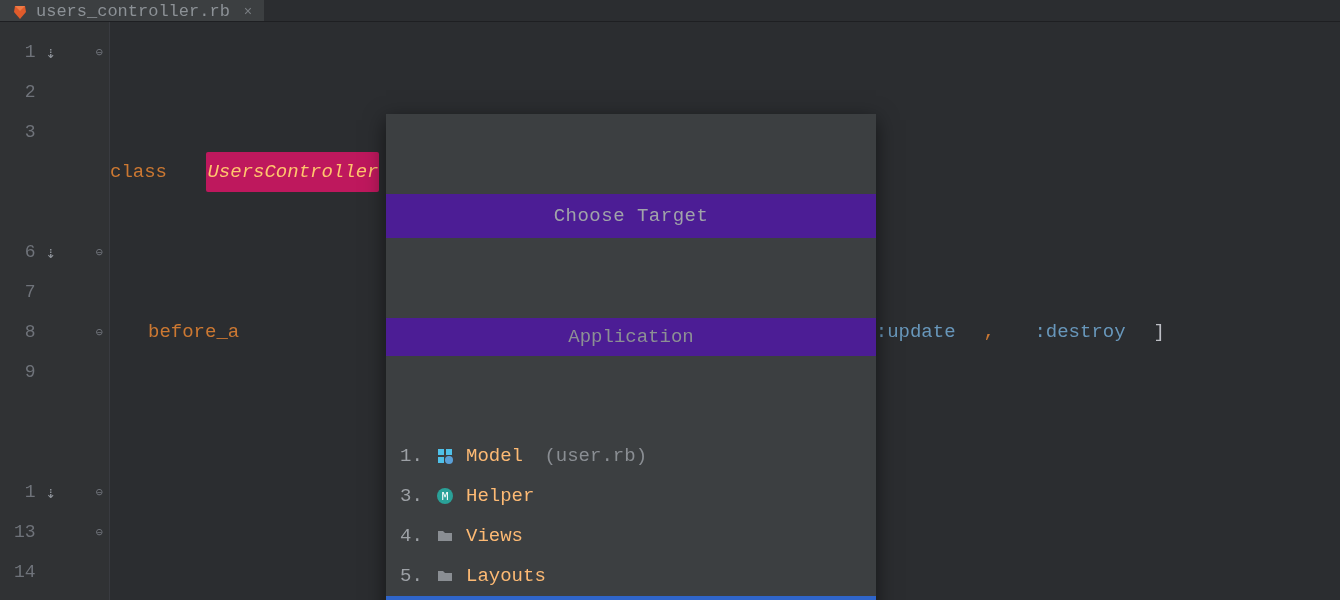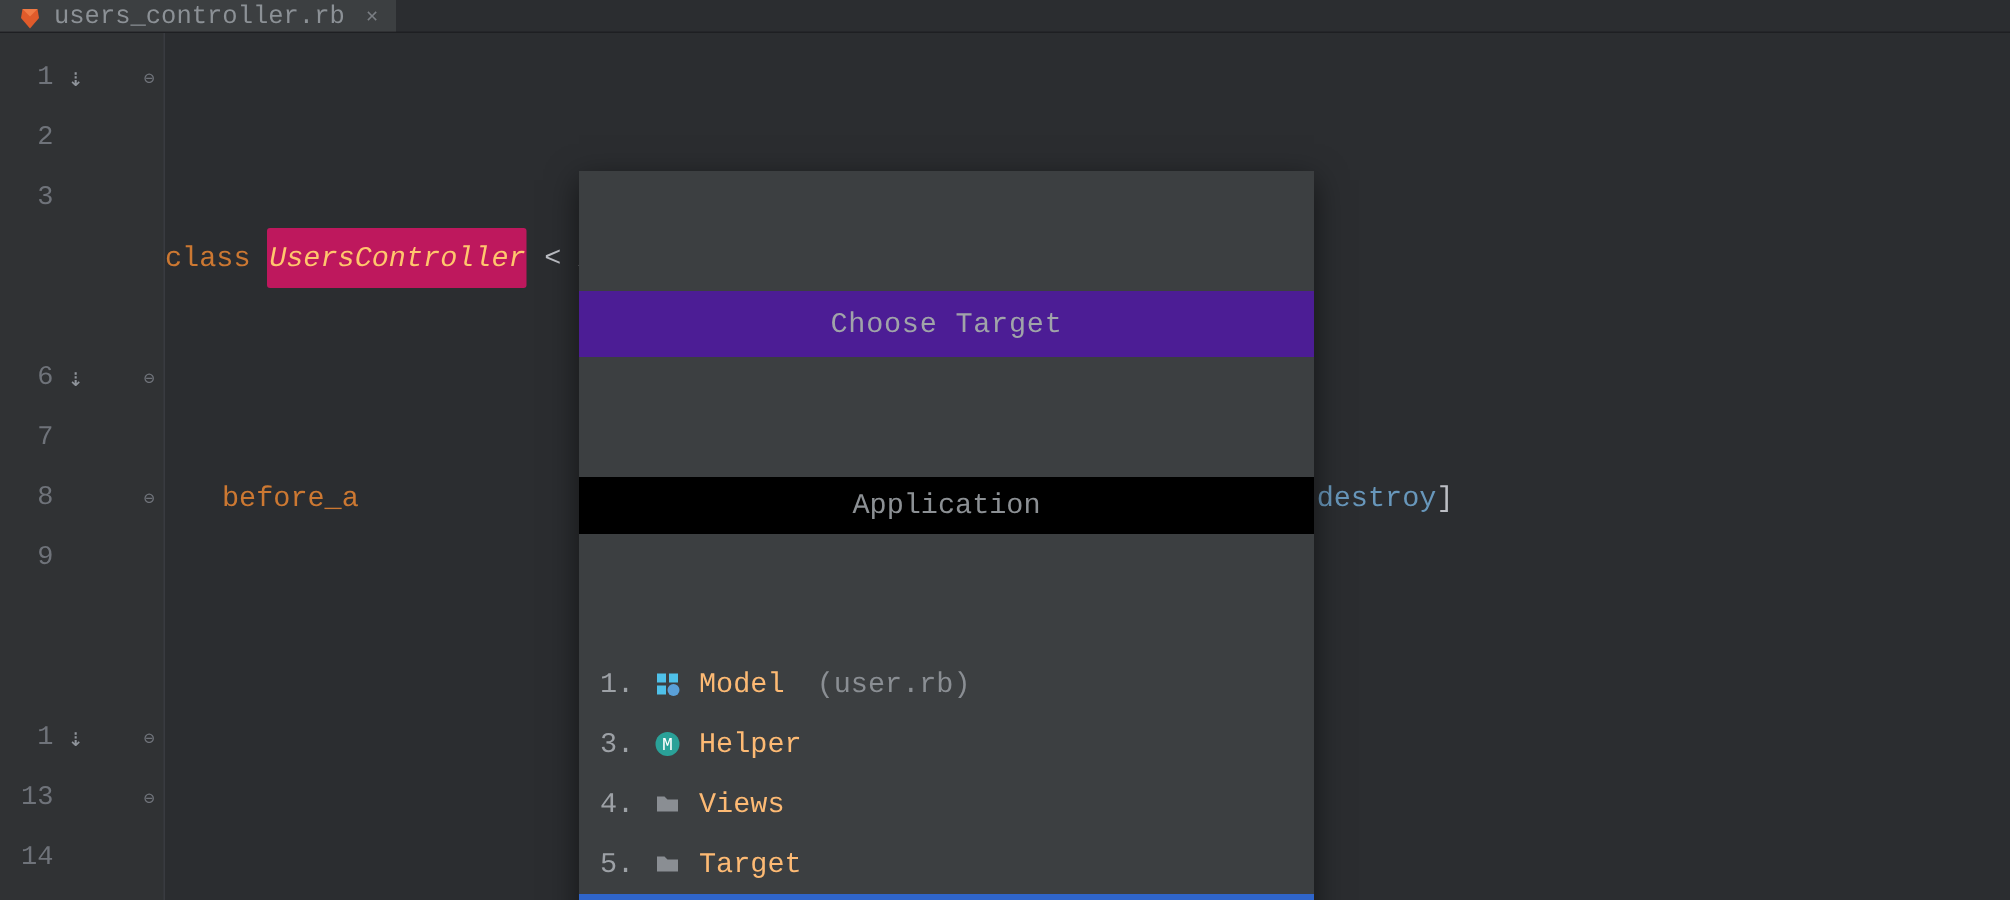--- a/index.html
+++ b/index.html
@@ -55,21 +55,21 @@
 
   
   .code {
     flex: 1;
     padding: 10px 0 0 0;
     font-size: 19px;
     line-height: 40px;
     white-space: pre;
     position: relative;
   }
-  .cline { height: 40px; display:flex; align-items:flex-end;}
+  .cline { height: 40px; display:flex; align-items:flex-end;gap:28px;}
   .ind1 { padding-left: 0px; }
   .ind2 { padding-left: 38px; }
 
   
   .kw    { color: #cc7832; }        
   .kw2   { color: #cc7832; }        
   .cls   { color: #ffc66d; font-style: italic; } 
   .cls-hl { background: #be185d; padding: 0 1px; border-radius:2px;}
   .const { color: #bcbec4; }        
   .sym   { color: #6897bb; }        
@@ -90,21 +90,21 @@
   .popup-title {
     height: 44px;
     display:flex; align-items:center; justify-content:center;
     color: #a0a4a9;
     background: #4c1d95;
     letter-spacing: 0.5px;
   }
   .popup-section {
     height: 38px;
     display:flex; align-items:center; justify-content:center;
-    background: #000000;
+    background: #4c1d95;
     color: #8c9094;
     font-size: 19px;
   }
   .popup-item {
     height: 40px;
     display:flex; align-items:center;
     padding: 0 14px;
     gap: 10px;
     cursor: default;
   }
@@ -260,20 +260,20 @@
                   <rect x="10" y="2" width="6" height="6" fill="#4fc1e9"></rect>
                   <rect x="2" y="10" width="6" height="6" fill="#4fc1e9"></rect>
                   <circle cx="13" cy="13" r="4" fill="#5aa0d8"></circle>
                 </svg></span><span class="lbl">Model</span><span class="paren"> (user.rb)</span></div><div class="popup-item"><span class="num">3.</span><span class="ic"><svg width="18" height="18" viewBox="0 0 18 18">
                   <circle cx="9" cy="9" r="8" fill="#2aa198"></circle>
                   <text x="9" y="13" text-anchor="middle" font-size="11" fill="#fff" font-family="monospace">M</text>
                 </svg></span><span class="lbl">Helper</span></div><div class="popup-item"><span class="num">4.</span><span class="ic"><svg width="18" height="18" viewBox="0 0 18 18">
                   <path d="M2 4h5l2 2h7v8H2z" fill="#8a8e93"></path>
                 </svg></span><span class="lbl">Views</span><span class="paren"></span></div><div class="popup-item"><span class="num">5.</span><span class="ic"><svg width="18" height="18" viewBox="0 0 18 18">
                   <path d="M2 4h5l2 2h7v8H2z" fill="#8a8e93"></path>
-                </svg></span><span class="lbl">Target</span><span class="paren"></span></div><div class="popup-item sel"><span class="num">6.</span><span class="lbl">Schema</span><span class="paren"> (structure.sql)</span></div></div>
+                </svg></span><span class="lbl">Layouts</span><span class="paren"></span></div><div class="popup-item sel"><span class="num">6.</span><span class="lbl">Schema</span><span class="paren"> (structure.sql)</span></div></div>
         
         
       </div>
 
     </div>
   </div>
 </div>
 
 </body></html>

